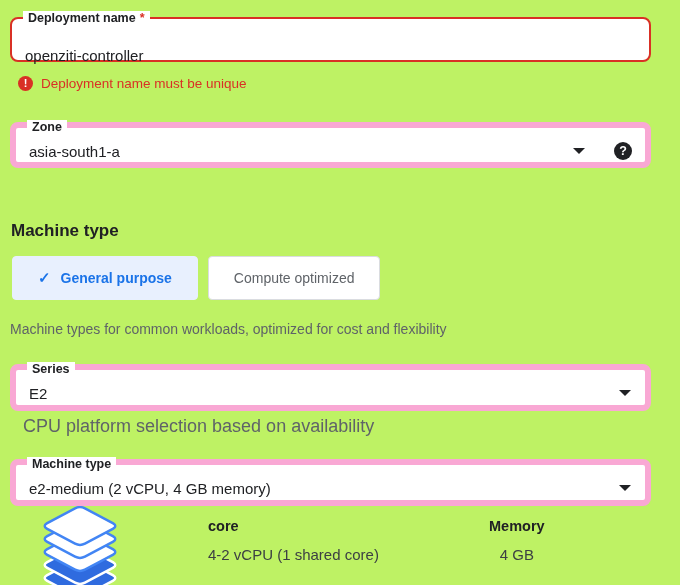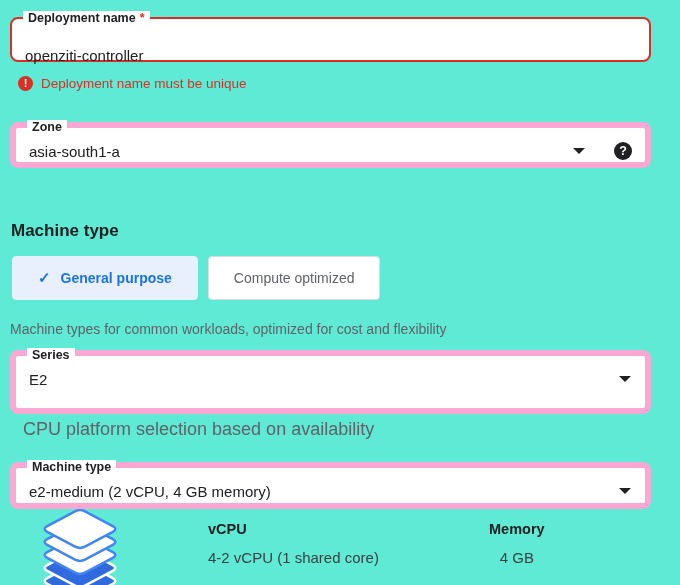--- a/index.html
+++ b/index.html
@@ -1,20 +1,20 @@
 <!DOCTYPE html>
 <html><head>
 <meta charset="utf-8">
 <style>
   * { margin:0; padding:0; box-sizing:border-box; }
   html,body { background:#fff; }
   .page {
     position:relative;
     width:680px; height:585px;
-    background:#5eead4;
+    background:#bef264;
     overflow:hidden;
     font-family:"Liberation Sans", sans-serif;
     color:#202124;
   }
 
   
   .field {
     position:relative;
     margin-left:10px;
     width:641px;
@@ -137,21 +137,21 @@
     font-weight:bold;
   }
   .tab .check { font-size:15px; font-weight:bold; }
 
   .desc {
     margin:21px 0 0 10px;
     font-size:14px;
     line-height:16px;
     color:#5f6368;
   }
-  .series-field { margin-top:13px; height:64px; }
+  .series-field { margin-top:27px; height:47px; }
   .helper {
     margin:8px 0 0 23px;
     font-size:18px;
     line-height:15px;
     color:#5f6368;
   }
   .machine-field { margin-top:25px; height:47px; }
 
   
   .specs { position:relative; height:78px; }
@@ -215,21 +215,21 @@
     <svg class="layers-icon" width="86" height="80" viewBox="0 0 86 80" aria-hidden="true">
 
       <rect x="-27" y="-27" width="54" height="54" rx="7" transform="translate(43,85) scale(1,0.53) rotate(45)" fill="#2f6bdf" stroke="#2f6bdf" stroke-width="2" vector-effect="non-scaling-stroke"></rect>
       <rect x="-27" y="-27" width="54" height="54" rx="7" transform="translate(43,72) scale(1,0.53) rotate(45)" fill="#2f6bdf" stroke="#ffffff" stroke-width="2.5" vector-effect="non-scaling-stroke"></rect>
       <rect x="-27" y="-27" width="54" height="54" rx="7" transform="translate(43,59) scale(1,0.53) rotate(45)" fill="#2f6bdf" stroke="#ffffff" stroke-width="2.5" vector-effect="non-scaling-stroke"></rect>
       <rect x="-27" y="-27" width="54" height="54" rx="7" transform="translate(43,46) scale(1,0.53) rotate(45)" fill="#ffffff" stroke="#4285f4" stroke-width="2.5" vector-effect="non-scaling-stroke"></rect>
       <rect x="-27" y="-27" width="54" height="54" rx="7" transform="translate(43,33) scale(1,0.53) rotate(45)" fill="#ffffff" stroke="#4285f4" stroke-width="2.5" vector-effect="non-scaling-stroke"></rect>
       <rect x="-27" y="-27" width="54" height="54" rx="7" transform="translate(43,20) scale(1,0.53) rotate(45)" fill="#ffffff" stroke="#4285f4" stroke-width="2.5" vector-effect="non-scaling-stroke"></rect>
     </svg>
     <div class="spec-col vcpu">
-      <div class="spec-h">vCPU</div>
+      <div class="spec-h">core</div>
       <div class="spec-v">4-2 vCPU (1 shared core)</div>
     </div>
     <div class="spec-col mem">
       <div class="spec-h">Memory</div>
       <div class="spec-v">4 GB</div>
     </div>
   </div>
 
 </div>
 

